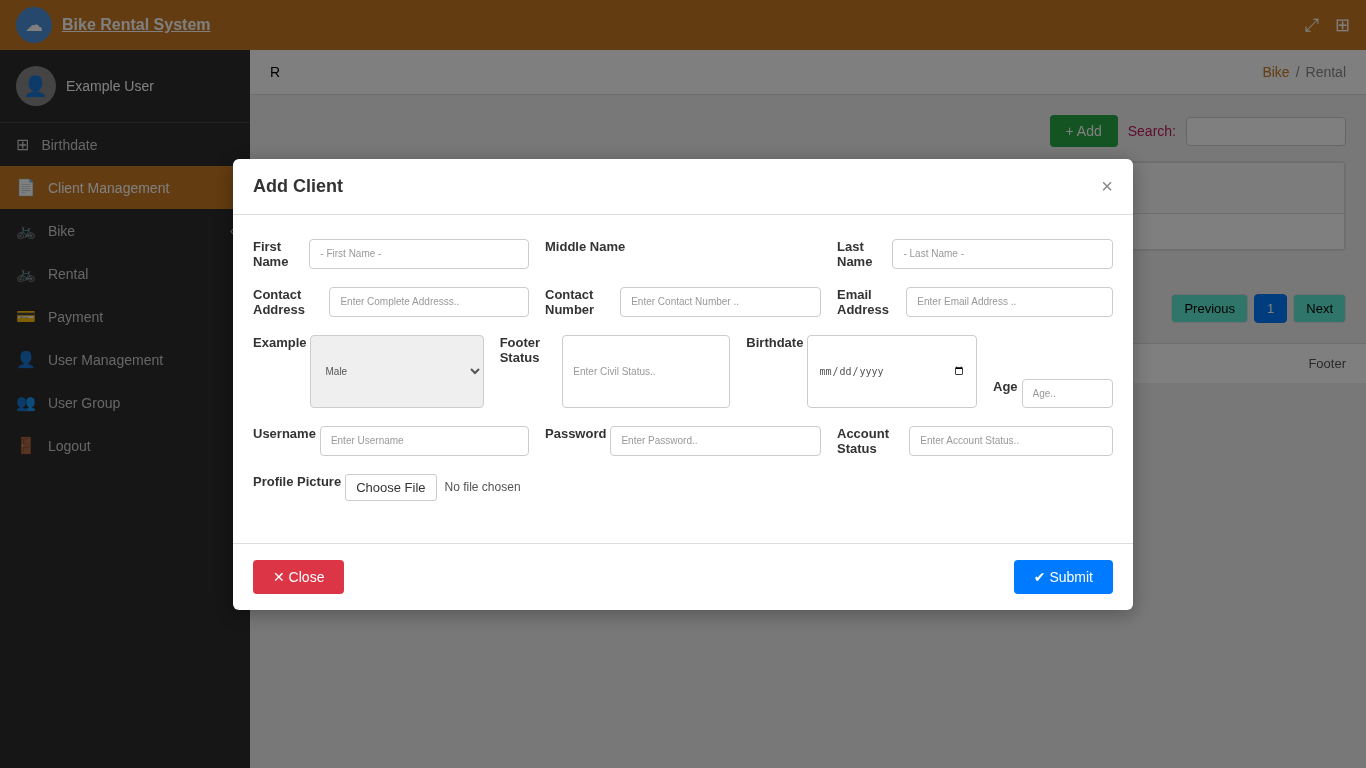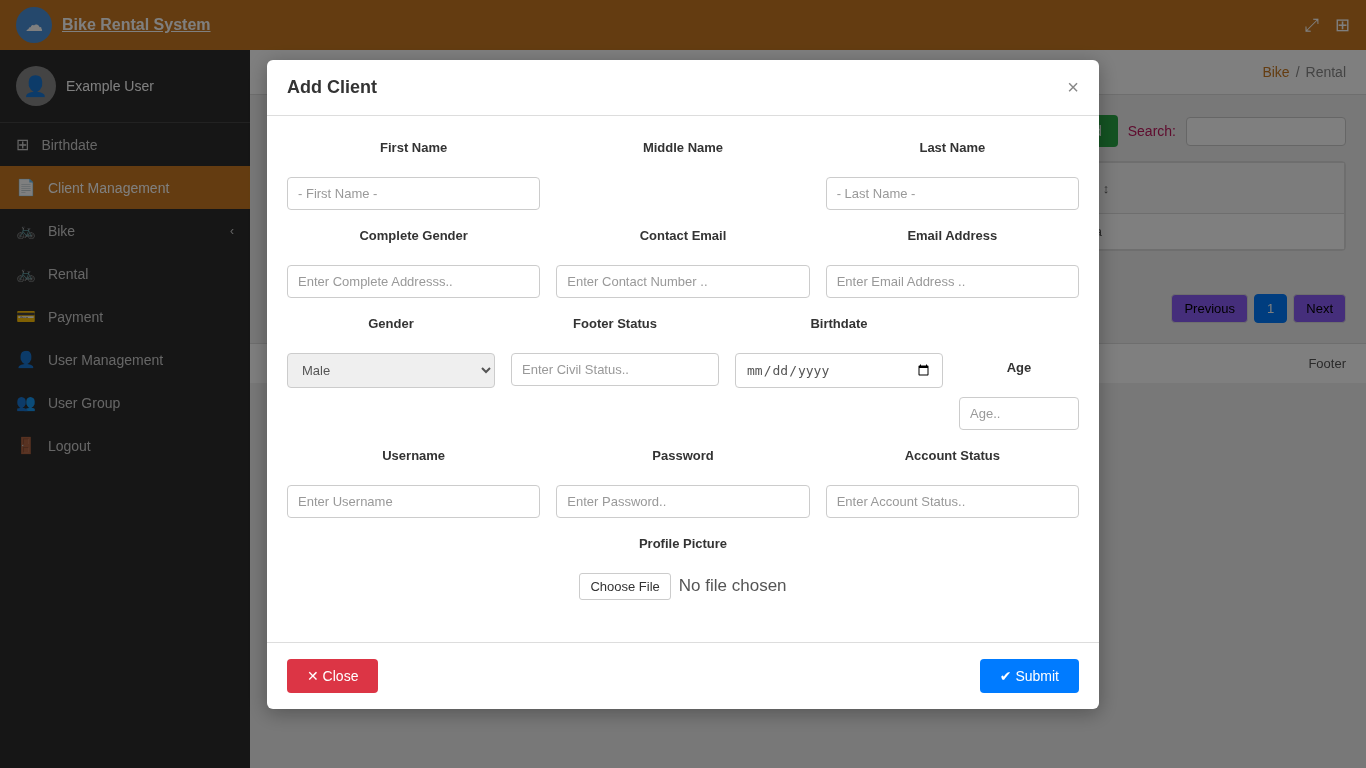--- a/index.html
+++ b/index.html
@@ -37,44 +37,44 @@
     .content-body { padding: 20px; }
     .table-controls { display: flex; justify-content: flex-end; align-items: center; gap: 10px; margin-bottom: 14px; }
     .add-btn { background: #28a745; color: white; border: none; padding: 8px 16px; border-radius: 4px; cursor: pointer; font-size: 14px; }
     .search-label { font-size: 14px; color: #be185d; }
     .search-input { border: 1px solid #ccc; padding: 6px 10px; border-radius: 4px; font-size: 13px; width: 160px; }
     .table-wrap { background: white; border: 1px solid #ddd; border-radius: 4px; }
     table { width: 100%; border-collapse: collapse; }
     th { background: #f9f9f9; border: 1px solid #ddd; padding: 10px 12px; text-align: left; font-size: 13px; color: #555; }
     td { border: 1px solid #ddd; padding: 10px 12px; font-size: 13px; color: #555; }
     .pagination { display: flex; justify-content: flex-end; align-items: center; gap: 6px; margin-top: 14px; }
-    .page-btn { border: 1px solid #ddd; background: #8b5cf6; padding: 6px 12px; border-radius: 4px; cursor: pointer; font-size: 13px; }
+    .page-btn { border: 1px solid #ddd; background: #5eead4; padding: 6px 12px; border-radius: 4px; cursor: pointer; font-size: 13px; }
     .page-btn.active { background: #007bff; color: white; border-color: #007bff; }
     .entries-info { font-size: 13px; color: #555; margin-top: 14px; }
     .footer { background: white; border-top: 1px solid #ddd; padding: 12px 20px; font-size: 13px; color: #555; display: flex; justify-content: space-between; }
     .footer strong { color: #333; }
 
     
     .modal-overlay { position: fixed; top: 0; left: 0; width: 100%; height: 100%; background: rgba(0,0,0,0.5); display: flex; align-items: center; justify-content: center; z-index: 999; }
-    .modal { background: white; border-radius: 6px; width: 832px; max-height: 90vh; overflow: auto; position: relative; box-shadow: 0 4px 20px rgba(0,0,0,0.3); }
+    .modal { background: white; border-radius: 6px; width: 900px; max-height: 90vh; overflow: auto; position: relative; box-shadow: 0 4px 20px rgba(0,0,0,0.3); }
     .modal-header { padding: 16px 20px; border-bottom: 1px solid #ddd; display: flex; justify-content: space-between; align-items: center; }
     .modal-title { font-size: 18px; font-weight: bold; color: #333; }
     .modal-close { background: none; border: none; font-size: 20px; cursor: pointer; color: #888; }
     .modal-body { padding: 24px 20px; }
     .form-row { display: flex; gap: 16px; margin-bottom: 18px; }
-    .form-group { flex: 1; display: flex; flex-direction: column; gap: 22px; align-items: center; }
+    .form-group { flex: 1; display: flex; gap: 4px; }
     .form-group label { font-size: 13px; font-weight: bold; color: #333; }
-    .form-group input, .form-group select { border: 1px solid #ccc; padding: 8px 10px; border-radius: 4px; font-size: 13px; color: #555; width: 100%; }
+    .form-group input, .form-group select { border: 1px solid #ccc; padding: 8px 10px; border-radius: 4px; font-size: 10px; color: #555; width: 100%; }
     .form-group input::placeholder { color: #999; }
     .modal-footer { padding: 16px 20px; border-top: 1px solid #ddd; display: flex; justify-content: space-between; align-items: center; }
     .btn-close-modal { background: #dc3545; color: white; border: none; padding: 9px 20px; border-radius: 4px; cursor: pointer; font-size: 14px; }
     .btn-submit { background: #007bff; color: white; border: none; padding: 9px 20px; border-radius: 4px; cursor: pointer; font-size: 14px; }
     .file-input-wrap { display: flex; align-items: center; gap: 8px; }
     .file-btn { border: 1px solid #ccc; background: white; padding: 5px 10px; border-radius: 3px; cursor: pointer; font-size: 13px; color: #333; }
-    .file-no-chosen { font-size: 17px; color: #555; }
+    .file-no-chosen { font-size: 12px; color: #555; }
   </style>
 </head>
 <body>
 
 <div class="app-wrapper">
 
   <div class="top-bar">
     <div class="top-bar-left">
       <div class="top-bar-logo">
         <span>☁</span>
@@ -202,36 +202,36 @@
           <label>Middle Name</label>
         </div>
         <div class="form-group">
           <label>Last Name</label>
           <input type="text" placeholder="- Last Name -" style="">
         </div>
       </div>
 
       <div class="form-row">
         <div class="form-group">
-          <label>Complete Gender</label>
+          <label>Contact Address</label>
           <input type="text" placeholder="Enter Complete Addresss.." style="">
         </div>
         <div class="form-group">
-          <label>Contact Email</label>
+          <label>Contact Number</label>
           <input type="text" placeholder="Enter Contact Number .." style="">
         </div>
         <div class="form-group">
           <label>Email Address</label>
           <input type="text" placeholder="Enter Email Address .." style="">
         </div>
       </div>
 
       <div class="form-row">
         <div class="form-group">
-          <label>Gender</label>
+          <label>Example</label>
           <select>
             <option>Male</option>
             <option>Female</option>
             <option>Other</option>
           </select>
         </div>
         <div class="form-group">
           <label>Footer Status</label>
           <input type="text" placeholder="Enter Civil Status.." style="">
         </div>

